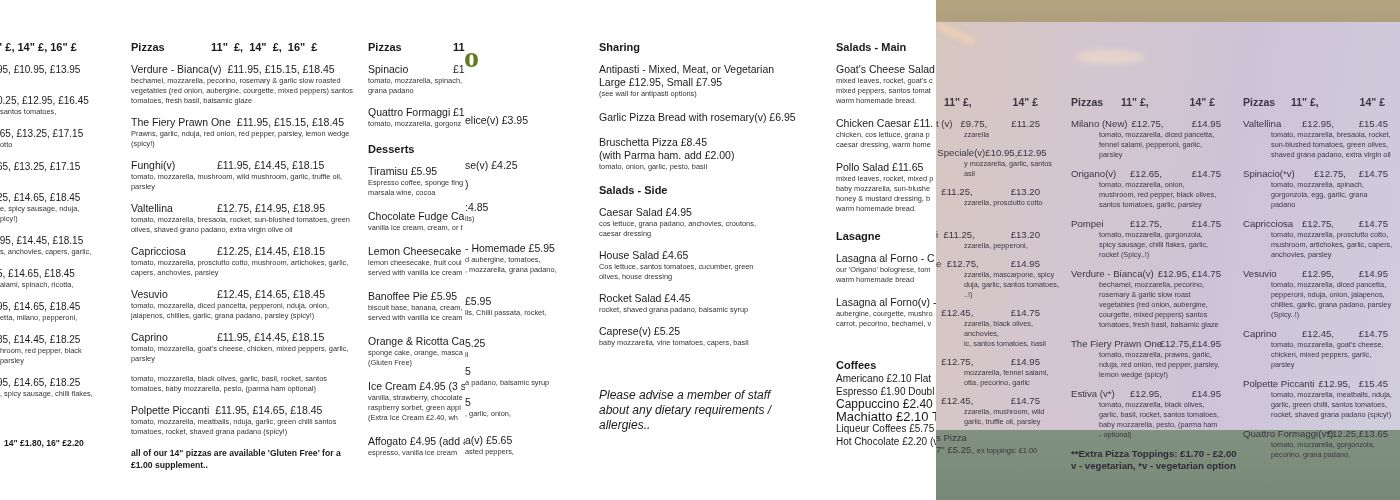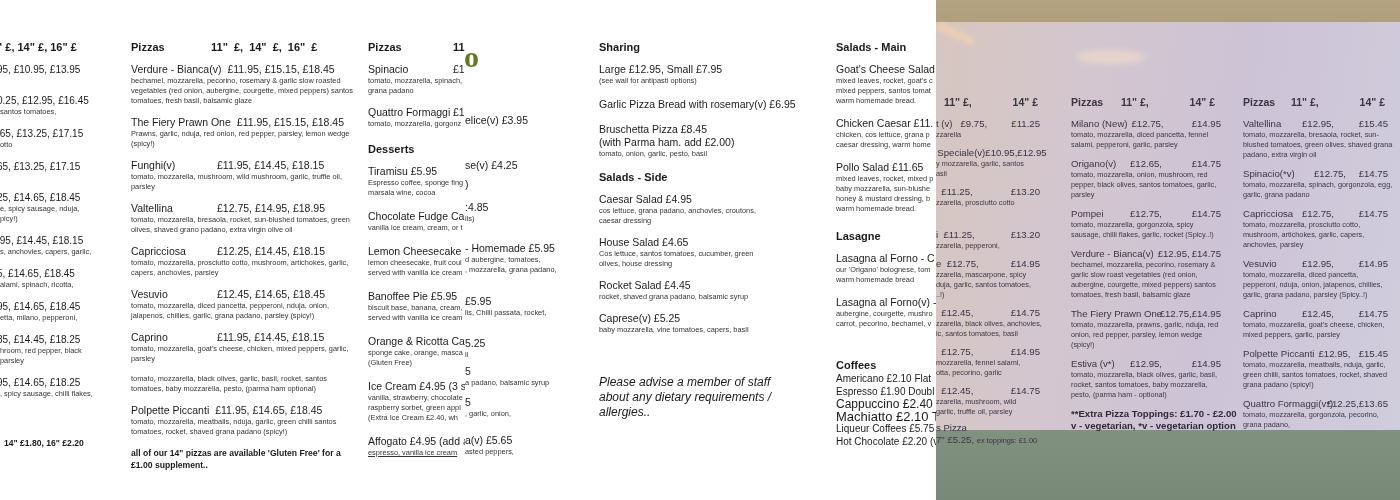--- a/index.html
+++ b/index.html
@@ -27,21 +27,21 @@
   .photo .wall-bottom { position: absolute; left: 0; top: 430px; width: 100%; height: 70px;
            background: linear-gradient(180deg, #819180, #788a77); }
   .photo .glare1 { position: absolute; left: 140px; top: 50px; width: 70px; height: 14px;
            background: rgba(255,230,200,0.45); border-radius: 50%; filter: blur(3px); }
   .photo .glare2 { position: absolute; left: 0px; top: 30px; width: 40px; height: 8px;
            background: rgba(255,215,170,0.5); transform: rotate(25deg); filter: blur(2px); }
   .pcol { position: absolute; top: 96px; color: #3a3540; }
   .pcol .section-title { font-size: 10.5px; color: #3b3442; }
   .pcol .item { margin-bottom: 8px; }
   .pcol .item-name { font-size: 9.6px; line-height: 12px; color: #3a3444; }
-  .pcol .item-desc { font-size: 7.3px; line-height: 10px; color: #3c3745; }
+  .pcol .item-desc { font-size: 7.3px; line-height: 10px; color: #3c3745; padding-left: 28px; }
   .pcol .bold-note { font-weight: bold; font-size: 9.6px; line-height: 12px; color: #2f2a38; }
 
   .logo-o { position: absolute; left: 464px; top: 40px; font-family: "Liberation Serif", serif;
             font-weight: bold; font-size: 30px; color: #5f7a1f; }
   .allergy { font-style: italic; font-size: 12px; line-height: 15px; }
 </style>
 </head>
 <body>
 
 <div class="panel" style="left:0; width:125px;">
@@ -188,21 +188,21 @@
 (Gluten Free)</div>
         </div>
         <div class="item" style="margin-bottom:12px">
           <div class="item-name">Ice Cream  £4.95  (3 sc</div>
           <div class="item-desc" style="white-space: pre-line;">vanilla, strawberry, chocolate
 raspberry sorbet, green appl
 (Extra Ice Cream  £2.40,  wh</div>
         </div>
         <div class="item" style="margin-bottom:12px">
           <div class="item-name">Affogato  £4.95  (add a s</div>
-          <div class="item-desc" style="white-space: pre-line; text-decoration: underline;">espresso, vanilla ice cream</div>
+          <div class="item-desc" style="white-space: pre-line;">espresso, vanilla ice cream</div>
         </div>
       </div>
   </div>
 </div>
 
 <div class="panel" style="left:465px; width:128px;">
   <div class="logo-o" style="left:-1px;">o</div>
   <div id="striprows" style="position:absolute; left:0; top:114px; width:128px;">
       <div style="position:absolute; left:0; top:0px;">
         <div class="item-name">elice(v)  £3.95</div>
@@ -245,20 +245,21 @@
     </div>
 </div>
 
 <div class="panel" style="left:593px; width:237px;">
   <div class="col" style="left:6px; width:225px;">
     <div class="section-title">
       <span>Sharing</span>
     </div>
     <div id="p4sharing">
         <div class="item" style="margin-bottom:12px">
+          <div class="item-name">Antipasti - Mixed, Meat, or Vegetarian</div>
           <div class="item-name">Large £12.95,  Small £7.95</div>
           <div class="item-desc">(see wall for antipasti options)</div>
         </div>
         <div class="item" style="margin-bottom:12px">
           <div class="item-name">Garlic Pizza Bread with rosemary(v)  £6.95</div>
         </div>
         <div class="item" style="margin-bottom:12px">
           <div class="item-name">Bruschetta Pizza   £8.45</div>
           <div class="item-name">(with Parma ham. add £2.00)</div>
           <div class="item-desc">tomato, onion, garlic, pesto, basil</div>

